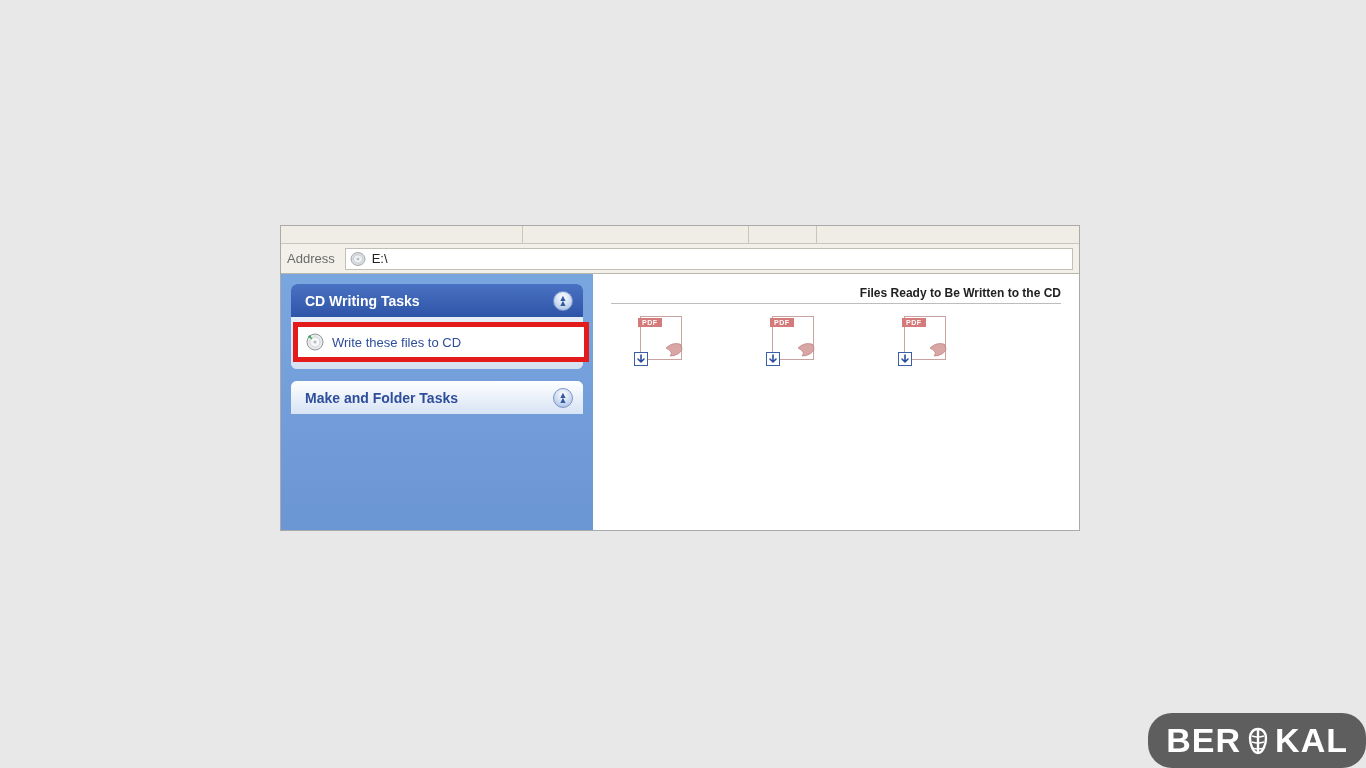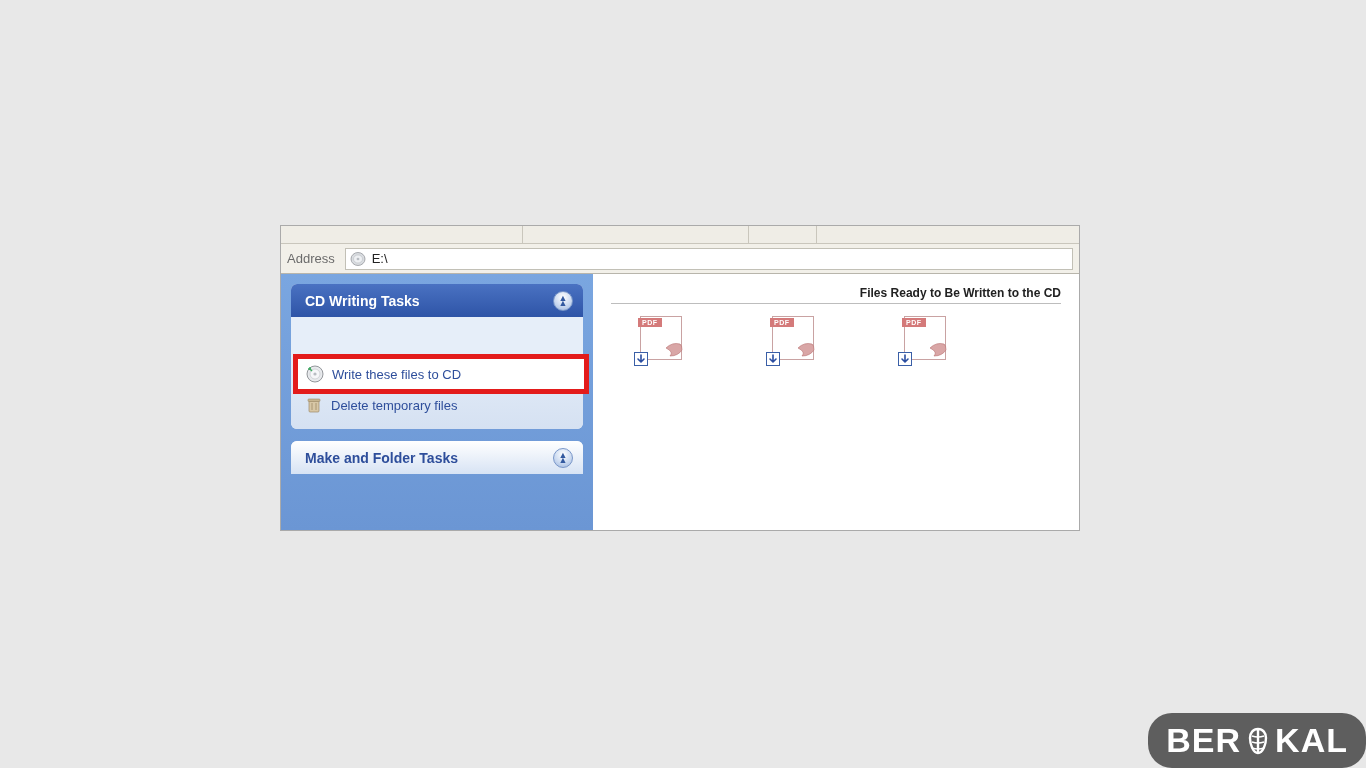--- a/index.html
+++ b/index.html
@@ -117,21 +117,20 @@
     color: #33599f;
     display: flex;
     flex-direction: column;
     align-items: center;
   }
   .panel-body {
     background: linear-gradient(to bottom, #e6eef9 0%, #d5e1f2 100%);
     padding: 8px 0 10px 8px;
     border-bottom-left-radius: 6px;
     border-bottom-right-radius: 6px;
-    margin-top: 32px;
   }
   .task-item {
     display: flex;
     align-items: center;
     gap: 8px;
     padding: 5px 6px;
     color: #2e4e9b;
     font-size: 13px;
     cursor: pointer;
   }
@@ -274,29 +273,20 @@
             <div class="task-item">
               <svg class="task-icon" viewBox="0 0 18 18">
                 <circle cx="9" cy="9" r="8" fill="#e8eaed" stroke="#7a7d83" stroke-width="0.8"></circle>
                 <circle cx="9" cy="9" r="5" fill="#f6f7f9" stroke="#b5b8bd" stroke-width="0.5"></circle>
                 <circle cx="9" cy="9" r="1.6" fill="#b8bcc2"></circle>
                 <path d="M3 3 L6 6 M3 3 L3 5 M3 3 L5 3" stroke="#4a6" stroke-width="1.5" fill="none"></path>
               </svg>
               <span>Write these files to CD</span>
             </div>
           </div>
-          <div class="task-item">
-            <svg class="task-icon" viewBox="0 0 18 18">
-              <rect x="4" y="5" width="10" height="11" rx="1" fill="#d8c7a6" stroke="#9e8b68" stroke-width="0.7"></rect>
-              <rect x="3" y="3" width="12" height="2.5" rx="0.8" fill="#c7b590" stroke="#9e8b68" stroke-width="0.6"></rect>
-              <line x1="7" y1="7" x2="7" y2="14" stroke="#9e8b68" stroke-width="0.8"></line>
-              <line x1="11" y1="7" x2="11" y2="14" stroke="#9e8b68" stroke-width="0.8"></line>
-            </svg>
-            <span>Delete temporary files</span>
-          </div>
         </div>
       </div>
 
       <div class="task-panel">
         <div class="panel-header light">
           <span>Make and Folder Tasks</span>
           <div class="collapse-btn">
             <div class="chevrons">
               <span>▲</span>
                 <span>▲</span>

